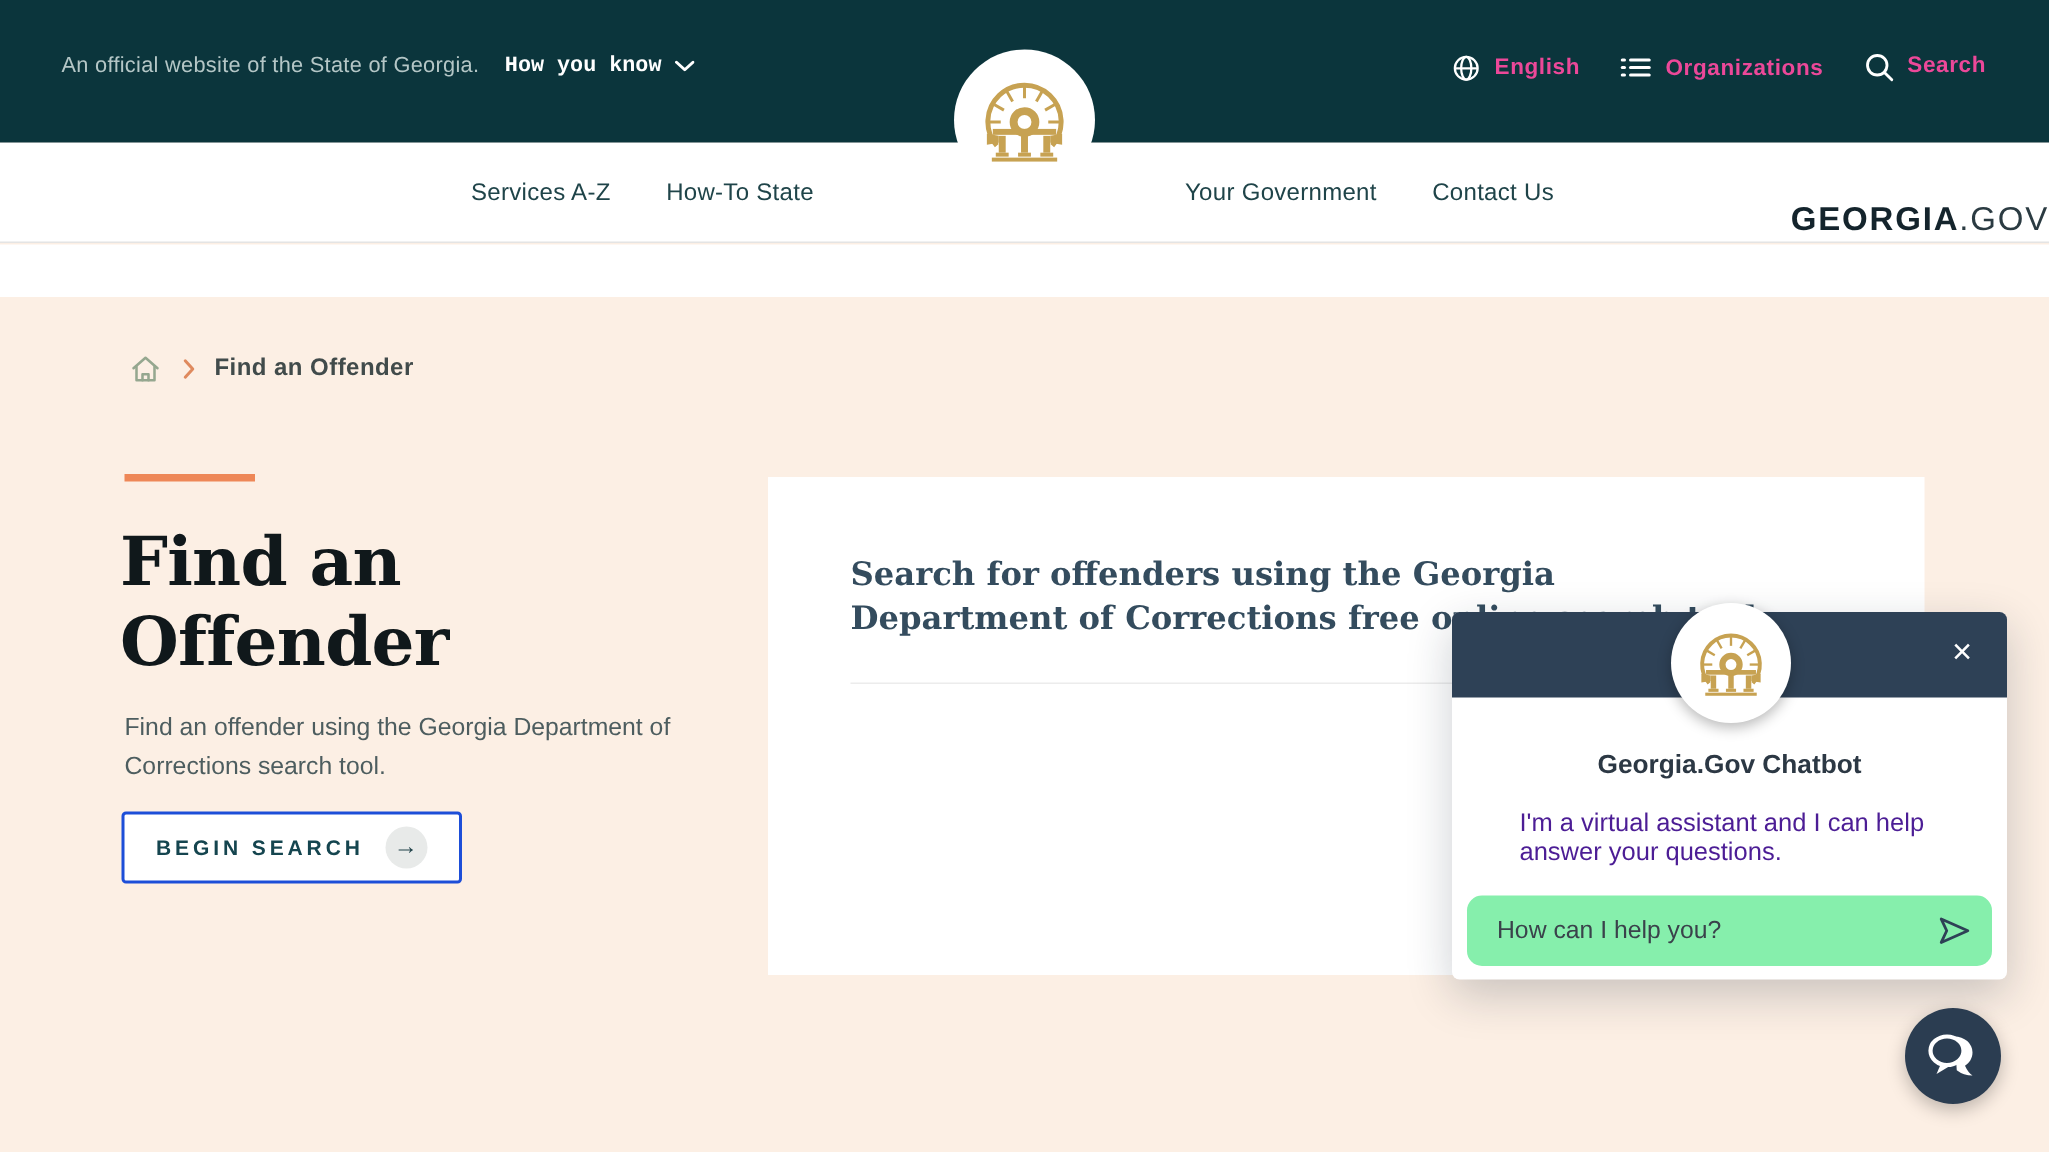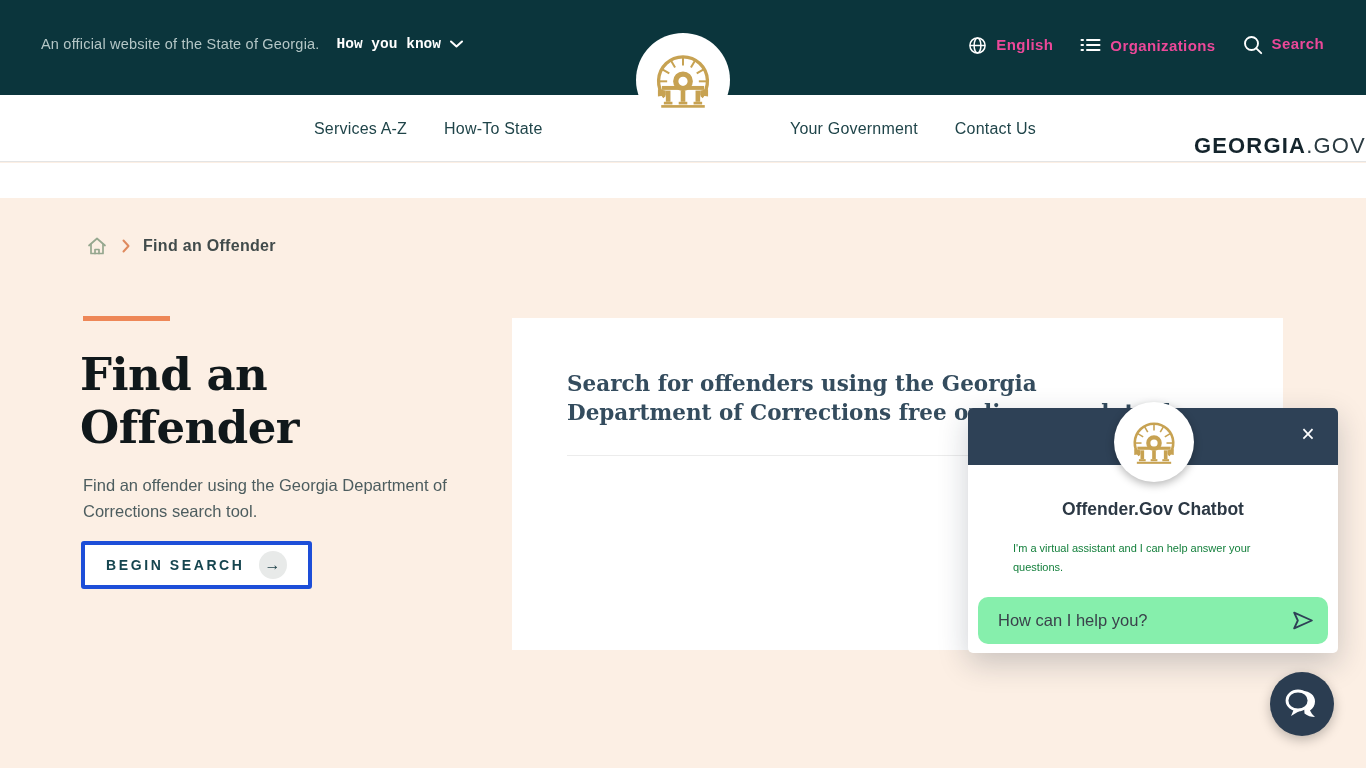--- a/index.html
+++ b/index.html
@@ -30,38 +30,38 @@
   .logo-text .suffix { font-weight:400; color:#2b3b42; }
 
   
   .breadcrumb { position:absolute; left:85px; top:235px; display:flex; align-items:center; gap:13px; z-index:2; }
   .bc-label { color:#414b4b; font-weight:700; font-size:16px; letter-spacing:.3px; }
 
   
   .accent-bar { position:absolute; left:83px; top:316px; width:87px; height:5px; background:#ee8757; }
   .hero-title { position:absolute; left:80px; top:349px; width:310px; font-family:"DejaVu Serif","Liberation Serif",serif; font-weight:700; font-size:45px; line-height:1.17; letter-spacing:-.5px; color:#10181b; }
   .hero-desc { position:absolute; left:83px; top:472px; width:402px; font-size:16.5px; line-height:26px; color:#4d5d5f; }
-  .cta-button { position:absolute; left:81px; top:541px; height:48px; padding:0 21px; background:#fff; border:4px solid #1d4ed8; border-radius:3px; display:flex; align-items:center; gap:14px; cursor:pointer; }
+  .cta-button { position:absolute; left:81px; top:541px; height:48px; padding:0 21px; background:#fff; border:2px solid #1d4ed8; border-radius:3px; display:flex; align-items:center; gap:14px; cursor:pointer; }
   .cta-label { color:#15454f; font-weight:700; font-size:14px; letter-spacing:2.6px; }
   .cta-circle { width:28px; height:28px; border-radius:50%; background:#e8eae9; display:flex; align-items:center; justify-content:center; color:#23454c; font-size:16px; }
 
   
   .card { position:absolute; left:512px; top:318px; width:771px; height:332px; background:#fff; z-index:1; }
   .card-heading { position:absolute; left:55px; top:51px; width:615px; font-family:"DejaVu Serif","Liberation Serif",serif; font-weight:700; font-size:21.5px; line-height:1.36; color:#344c5e; }
   .card-divider { position:absolute; left:55px; top:137px; width:661px; height:1px; background:#ececec; }
   .card-body { position:absolute; left:55px; top:172px; width:402px; font-size:16.5px; line-height:26px; color:#5d6b70; overflow:hidden; }
   .card-body .bline { white-space:nowrap; }
 
   
   .chatbot { position:absolute; left:968px; top:408px; width:370px; height:245px; background:#fff; border-radius:5px; box-shadow:0 10px 30px rgba(25,35,55,.22); z-index:10; }
   .chat-header { position:absolute; top:0; left:0; width:370px; height:57px; background:#2e4156; border-radius:5px 5px 0 0; }
   .chat-avatar { position:absolute; left:146px; top:-6px; width:80px; height:80px; background:#fff; border-radius:50%; box-shadow:0 3px 9px rgba(0,0,0,.28); display:flex; align-items:center; justify-content:center; z-index:2; }
   .chat-close { position:absolute; right:16px; top:13px; width:28px; height:28px; color:#fff; font-size:23px; line-height:27px; text-align:center; cursor:pointer; z-index:3; }
   .chat-title { position:absolute; top:91px; left:0; width:370px; text-align:center; font-size:17.5px; font-weight:700; color:#2c3844; }
-  .chat-desc { position:absolute; top:131px; left:45px; width:286px; font-size:11px; line-height:19px; color:#15803d; }
+  .chat-desc { position:absolute; top:131px; left:45px; width:286px; font-size:17px; line-height:19px; color:#4c1d95; }
   .chat-inputrow { position:absolute; left:10px; top:189px; width:350px; height:47px; background:#86efac; border-radius:10px; }
   .chat-input { position:absolute; left:20px; top:0; width:280px; height:47px; border:none; background:transparent; font-size:16.5px; color:#3a424b; font-family:"Liberation Sans","DejaVu Sans",sans-serif; outline:none; }
   .chat-input::placeholder { color:#3a424b; opacity:1; }
   .chat-send { position:absolute; right:13px; top:11px; cursor:pointer; }
 
   
   .chat-fab { position:absolute; left:1270px; top:672px; width:64px; height:64px; border-radius:50%; background:#2b3d51; box-shadow:0 4px 12px rgba(0,0,0,.25); display:flex; align-items:center; justify-content:center; cursor:pointer; z-index:11; }
 </style>
 </head>
 <body>
@@ -188,21 +188,21 @@
   </div>
 
   <div class="chatbot">
     <div class="chat-header"></div>
     <div class="chat-avatar">
       <svg width="52" height="52" viewBox="0 0 100 100">
           <use href="#ga-arch"></use>
         </svg>
     </div>
     <div class="chat-close">×</div>
-    <div class="chat-title">Offender.Gov Chatbot</div>
+    <div class="chat-title">Georgia.Gov Chatbot</div>
     <div class="chat-desc">I'm a virtual assistant and I can help answer your questions.</div>
     <div class="chat-inputrow">
       <input class="chat-input" type="text" placeholder="How can I help you?" style="">
       <span class="chat-send">
         <svg width="25" height="25" viewBox="0 0 24 24">
             <path d="M4 19.5 L21 12 L4 4.5 L7.5 12 Z" fill="none" stroke="#2e4156" stroke-width="1.8" stroke-linejoin="round"></path>
           </svg>
       </span>
     </div>
   </div>

